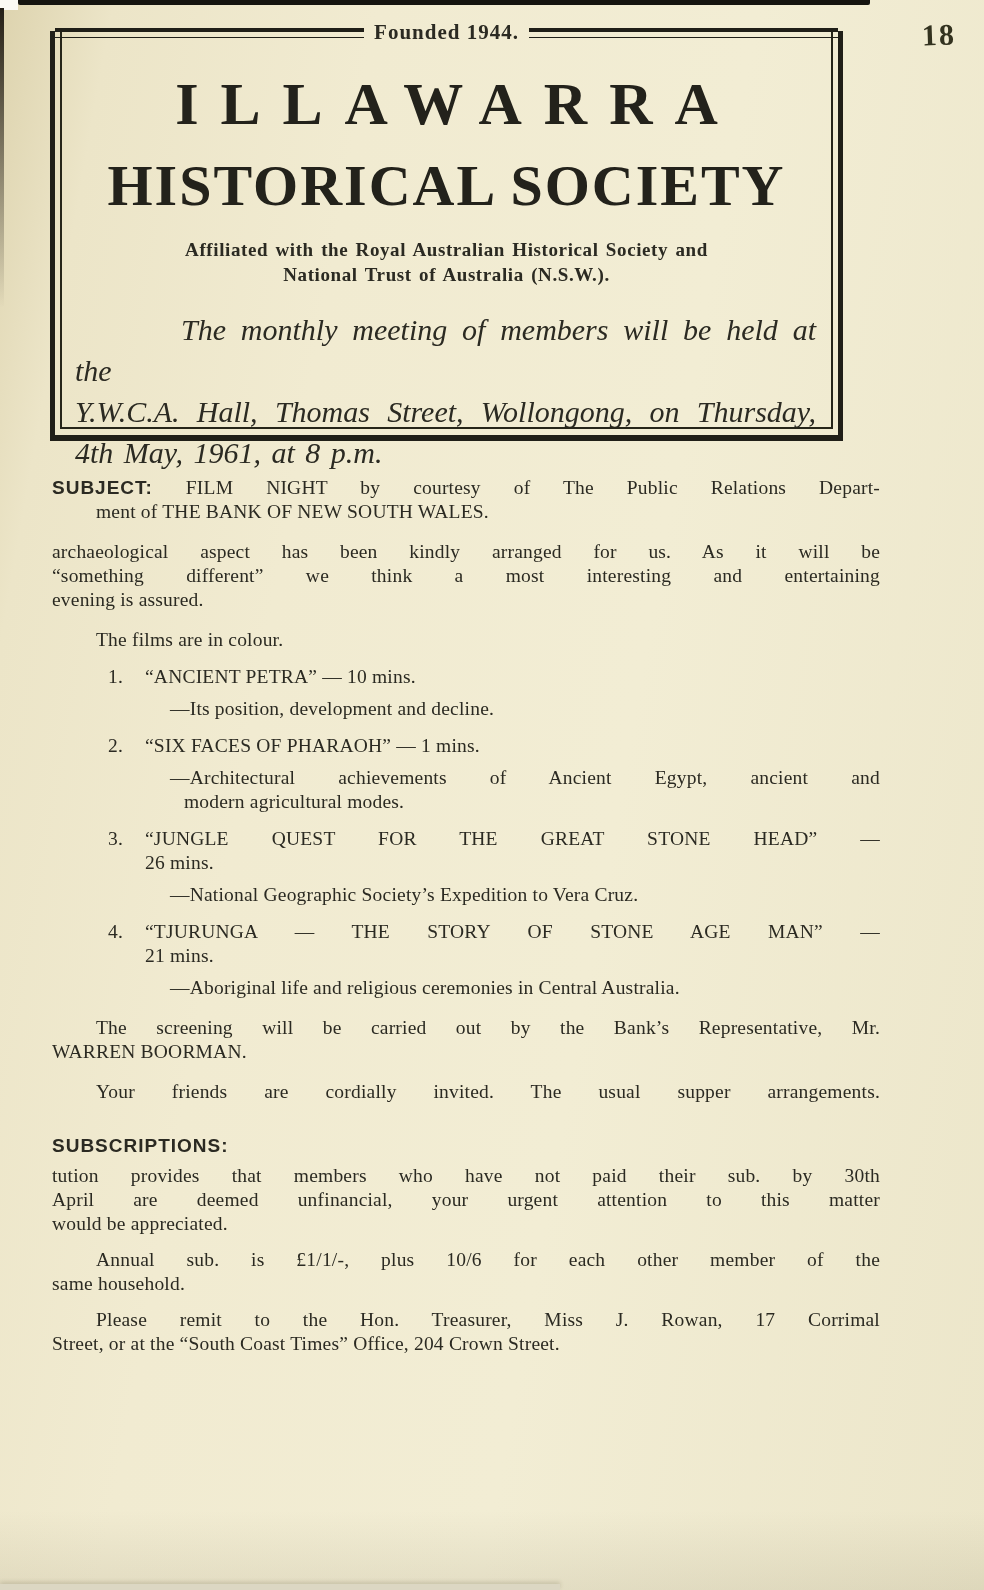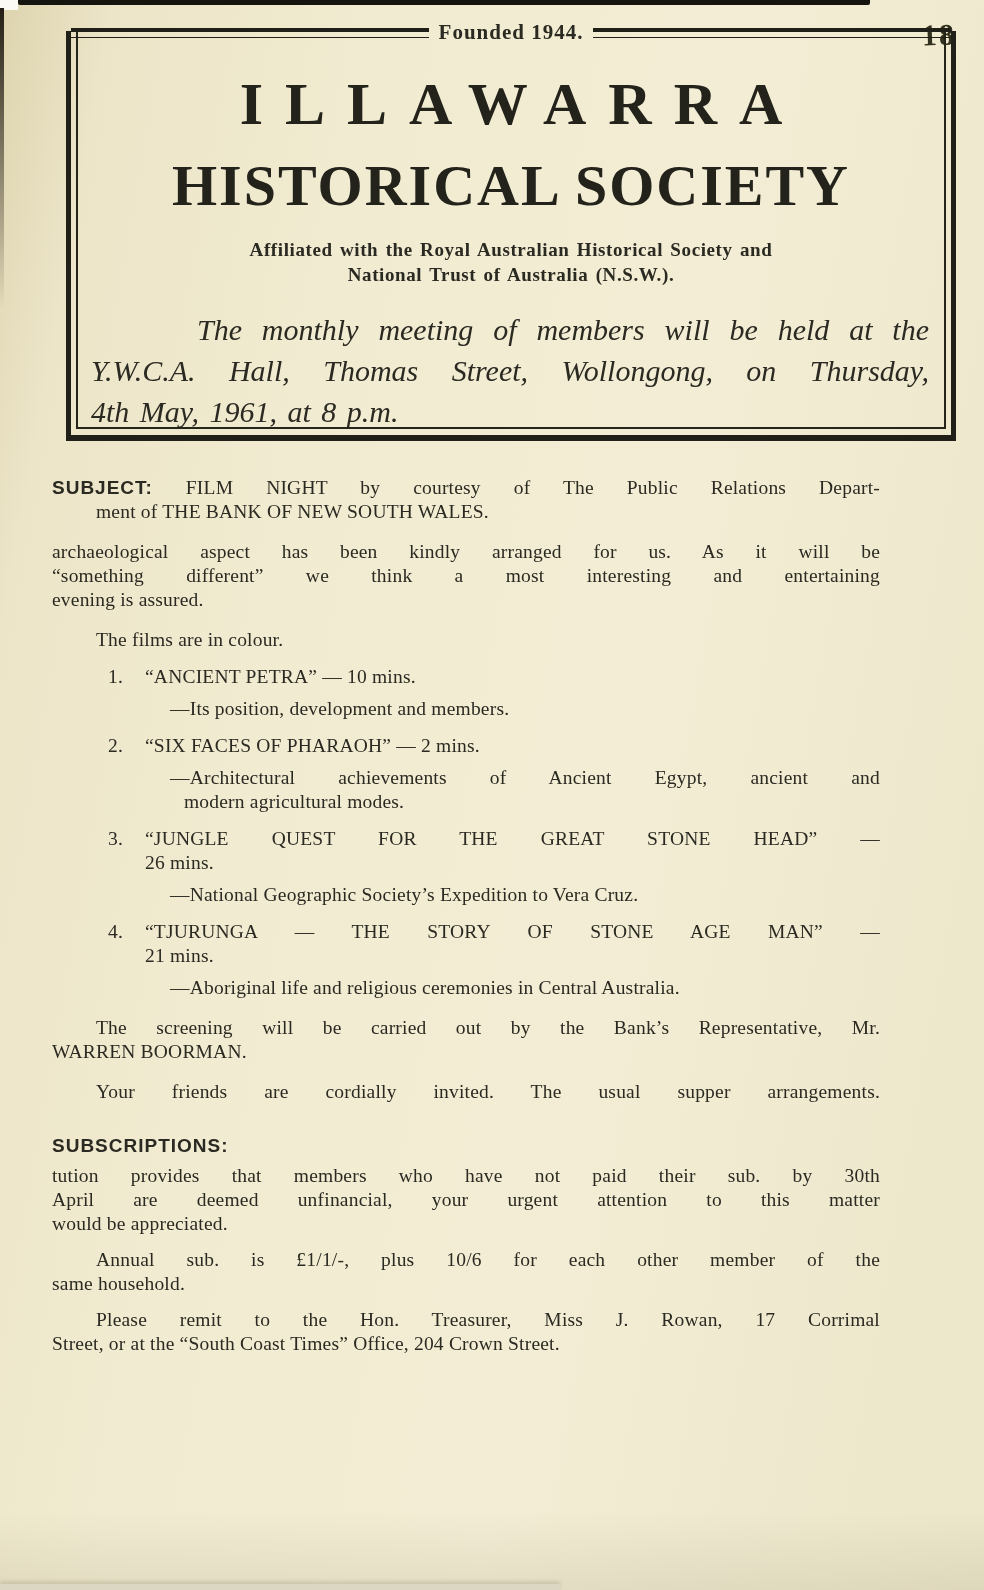--- a/index.html
+++ b/index.html
@@ -19,21 +19,21 @@
   .bottom-strip { position:absolute; bottom:0; left:0; width:560px; height:6px; background:#dcd7c3; box-shadow:0 -2px 4px rgba(70,60,35,0.18); }
 
   .page-number {
     position:absolute; top:18px; right:28px;
     font-size:30px; font-weight:bold; letter-spacing:2px;
     color:#33321f; transform:rotate(-2deg);
   }
 
   
   .masthead {
-    position:absolute; left:66px; top:31px; width:890px; height:410px;
+    position:absolute; left:50px; top:31px; width:793px; height:410px;
     box-sizing:border-box;
     border-left:5px solid #201f18; border-right:5px solid #201f18; border-bottom:6px solid #201f18;
   }
   .masthead::before {
     content:""; position:absolute; left:5px; right:5px; bottom:6px; top:0;
     border-left:2px solid #262519; border-right:2px solid #262519; border-bottom:2px solid #262519;
     pointer-events:none;
   }
   .founded-row { display:flex; align-items:center; margin-top:-11px; position:relative; z-index:2; }
   .founded-rule { flex:1; height:5px; border-top:4px solid #201f18; border-bottom:1px solid #201f18; }
@@ -114,28 +114,28 @@
     </div>
 
     <div class="films-note indent">The films are in colour.</div>
 
     <div class="film-item">
       <span class="film-num">1.</span>
       <div class="film-title">
         <div>“ANCIENT PETRA” — 10 mins.</div>
       </div>
       <div class="film-desc">
-        <div>—Its position, development and members.</div>
+        <div>—Its position, development and decline.</div>
       </div>
     </div>
 
     <div class="film-item">
       <span class="film-num">2.</span>
       <div class="film-title">
-        <div>“SIX FACES OF PHARAOH” — 2 mins.</div>
+        <div>“SIX FACES OF PHARAOH” — 1 mins.</div>
       </div>
       <div class="film-desc">
         <div class="jline">—Architectural achievements of Ancient Egypt, ancient and</div>
         <div class="wrap2">modern agricultural modes.</div>
       </div>
     </div>
 
     <div class="film-item">
       <span class="film-num">3.</span>
       <div class="film-title">

